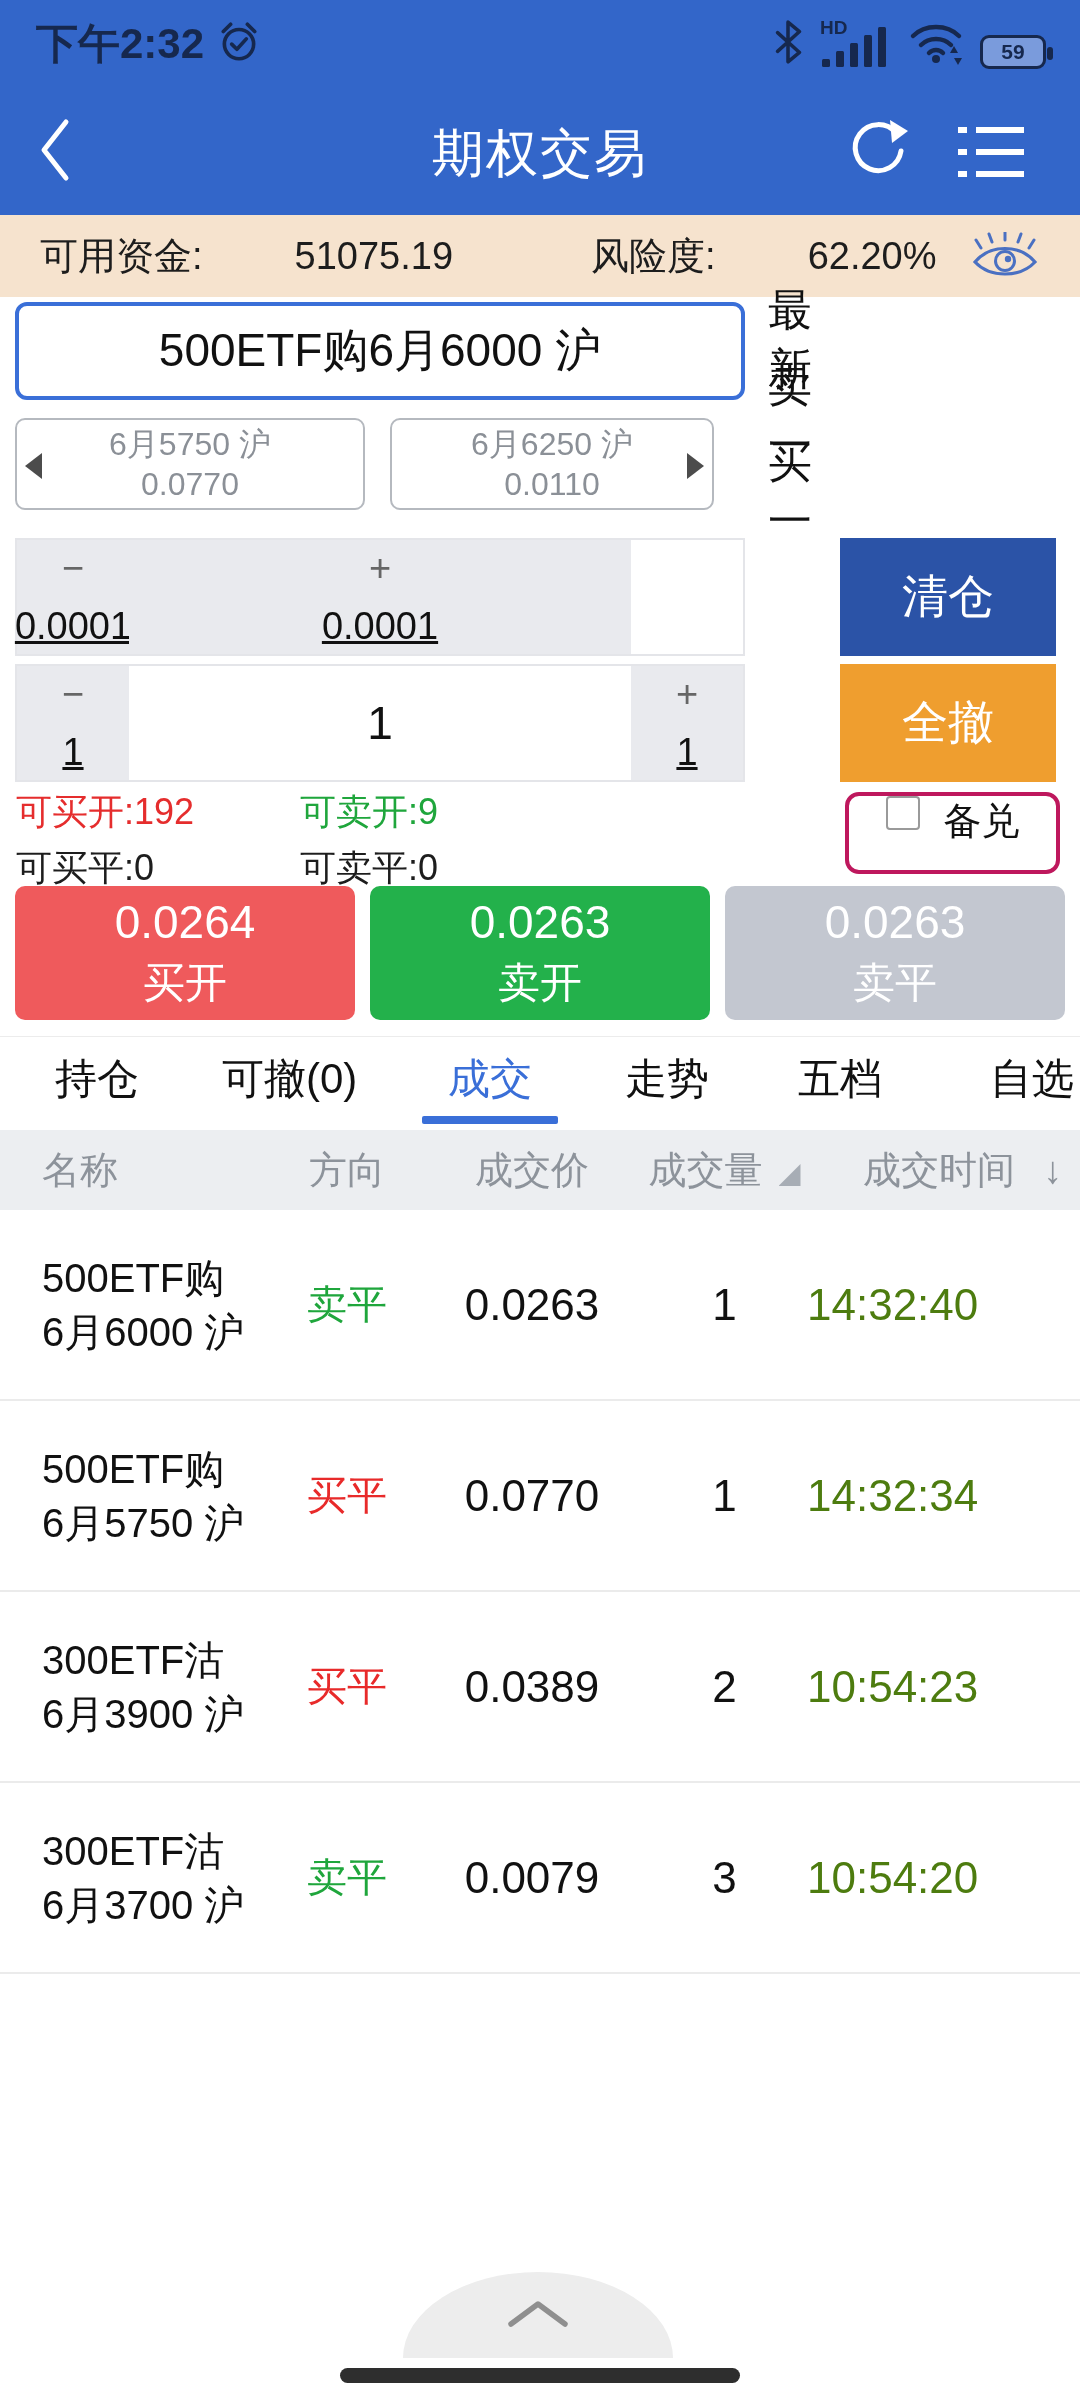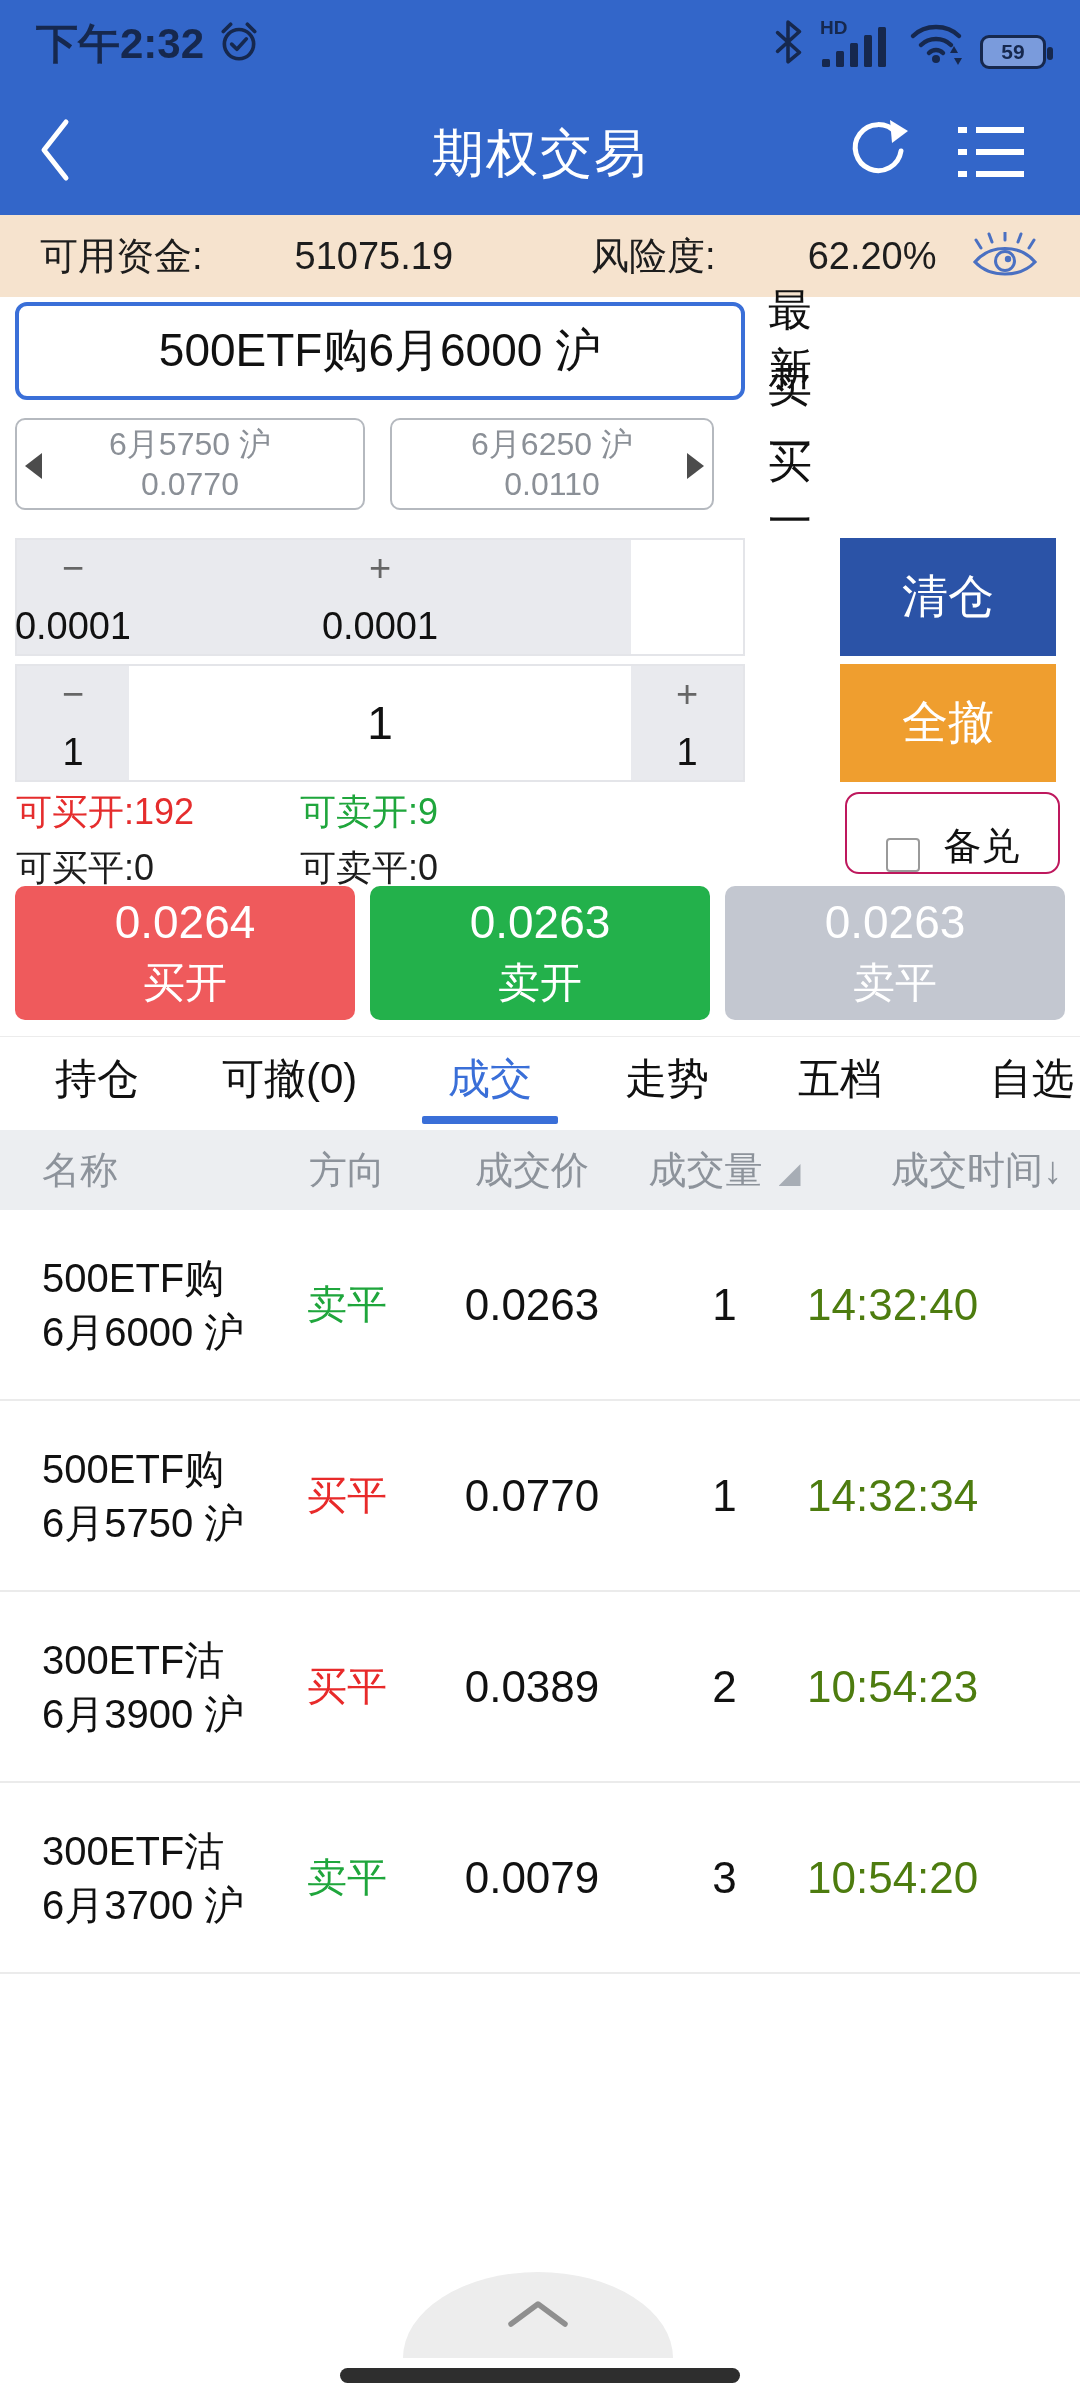--- a/index.html
+++ b/index.html
@@ -57,36 +57,36 @@
     border-top:13px solid transparent; border-bottom:13px solid transparent; border-right:17px solid #4c4c4c; }
   .tri-right { position:absolute; right:8px; top:33px; width:0; height:0;
     border-top:13px solid transparent; border-bottom:13px solid transparent; border-left:17px solid #4c4c4c; }
 
   
   .stepper { left:15px; width:730px; height:118px; border:2px solid #e4e5e9; background:#fff;
     display:grid; grid-template-columns:112px 1fr 112px; }
   .stepper-side { background:#e9eaee; display:flex; flex-direction:column; align-items:center;
     justify-content:space-between; padding:8px 0 6px 0; }
   .stepper-sign { font-size:38px; color:#666; line-height:40px; }
-  .stepper-step { font-size:38px; color:#111; }
+  .stepper-step { font-size:38px; color:#111;text-decoration:underline; }
   .stepper-center { display:flex; align-items:center; justify-content:center; font-size:46px; color:#111; }
   .price-stepper { top:538px; } .qty-stepper { top:664px; }
   .side-btn { left:840px; width:216px; height:118px; display:flex; align-items:center;
     justify-content:center; font-size:46px; color:#fff; }
   .clear-btn { top:538px; background:#2b53a7; }
   .cancel-all-btn { top:664px; background:#ef9e2f; }
 
   
   .limit { font-size:36px; font-weight:500; }
   .lim1 { top:788px; left:16px; color:#e52d2d; }
   .lim2 { top:788px; left:300px; color:#1fa63c; }
   .lim3 { top:844px; left:16px; color:#1d1d1d; }
   .lim4 { top:844px; left:300px; color:#1d1d1d; }
-  .covered-box { top:792px; left:845px; width:215px; height:82px; border:2px solid #be185d;
-    border-radius:14px; background:#fff; display:flex; align-items:flex-end; justify-content:center; gap:24px; }
+  .covered-box { top:792px; left:845px; width:215px; height:82px; border:4px solid #be185d;
+    border-radius:14px; background:#fff; display:flex; align-items:flex-start; justify-content:center; gap:24px; }
   .covered-check { width:34px; height:34px; border:2px solid #9a9a9a; border-radius:4px; background:#fff; }
   .covered-label { font-size:38px; color:#111; }
 
   
   .order-btn { top:886px; width:340px; height:134px; border-radius:10px; color:#fff;
     display:flex; flex-direction:column; align-items:center; justify-content:center; gap:6px; }
   .order-price { font-size:46px; }
   .order-label { font-size:42px; }
   .buy-open  { left:15px;  background:#ef5a5c; }
   .sell-open { left:370px; background:#23b14b; }
@@ -99,21 +99,21 @@
   .tab-underline { top:1116px; left:422px; width:136px; height:8px; background:#3a6fd8; border-radius:2px; }
 
   
   .t-grid { display:grid; grid-template-columns:230px 150px 220px 165px 255px; padding:0 42px; align-items:center; }
   .table-header { top:1130px; left:0; width:1080px; height:80px; background:#eceef1;
     font-size:38px; color:#8d939b; }
   .th-name { text-align:left; } .th-dir,.th-price { text-align:center; }
   .th-vol { text-align:center; display:flex; align-items:center; justify-content:center; gap:16px; }
   .sort-tri { width:22px; height:22px; background:#a7adb5; margin-top:10px;
     clip-path:polygon(100% 0, 100% 100%, 0 100%); }
-  .th-time { text-align:right; display:flex; justify-content:flex-end; align-items:center; }
+  .th-time { text-align:right; display:flex; justify-content:flex-end; align-items:center;gap:28px; }
   .th-arrow { font-weight:700; color:#8d939b; }
   .trade-row { left:0; width:1080px; height:191px; border-bottom:2px solid #ebebeb; background:#fff; }
   .row0 { top:1210px; } .row1 { top:1401px; } .row2 { top:1592px; } .row3 { top:1783px; }
   .td-name { font-size:40px; color:#111; line-height:54px; }
   .td-dir { text-align:center; font-size:40px; font-weight:500; }
   .td-price, .td-vol { text-align:center; font-size:44px; color:#111; }
   .td-time { text-align:left; font-size:44px; color:#4d7c0f; }
   .green { color:#1fa63c; } .red { color:#e82a2a; }
 
   

